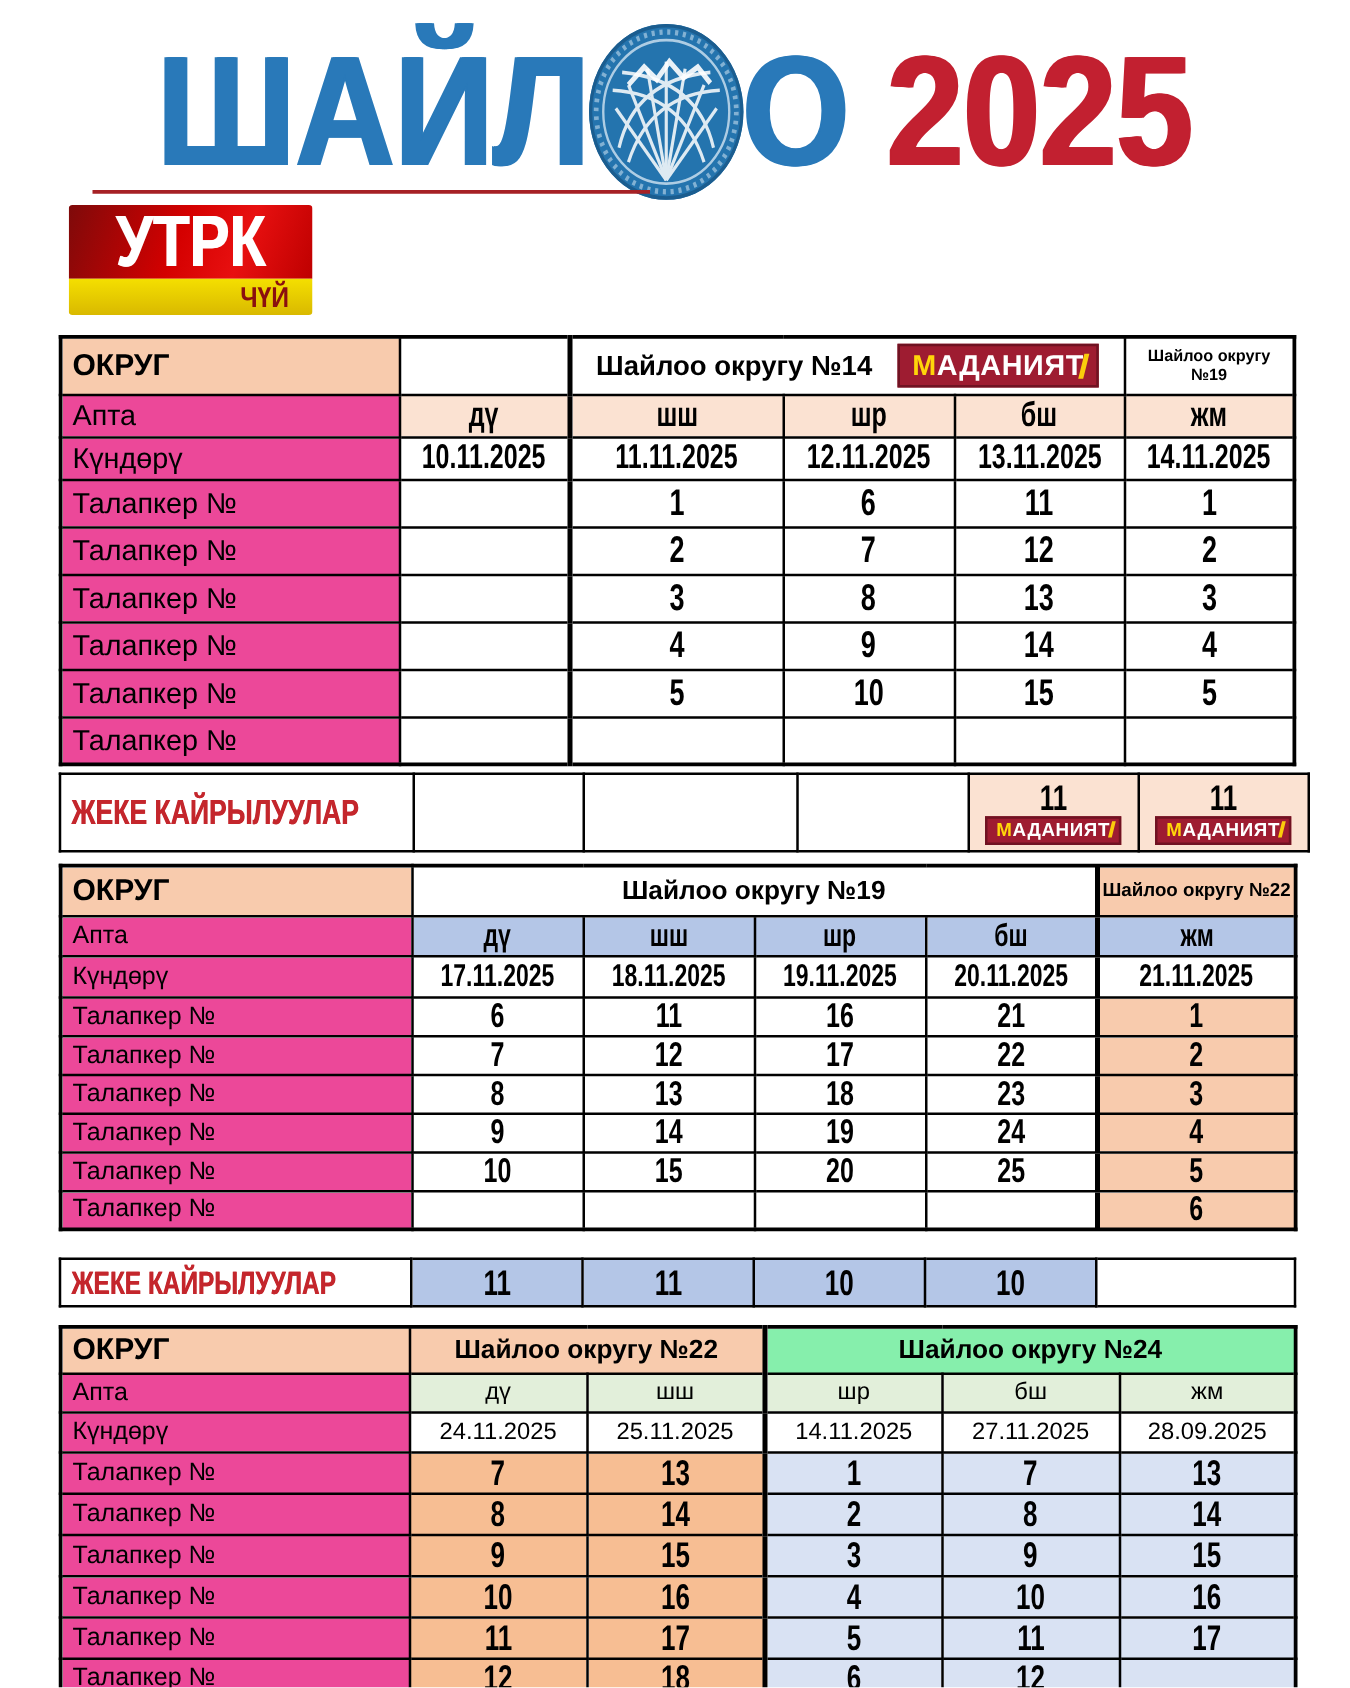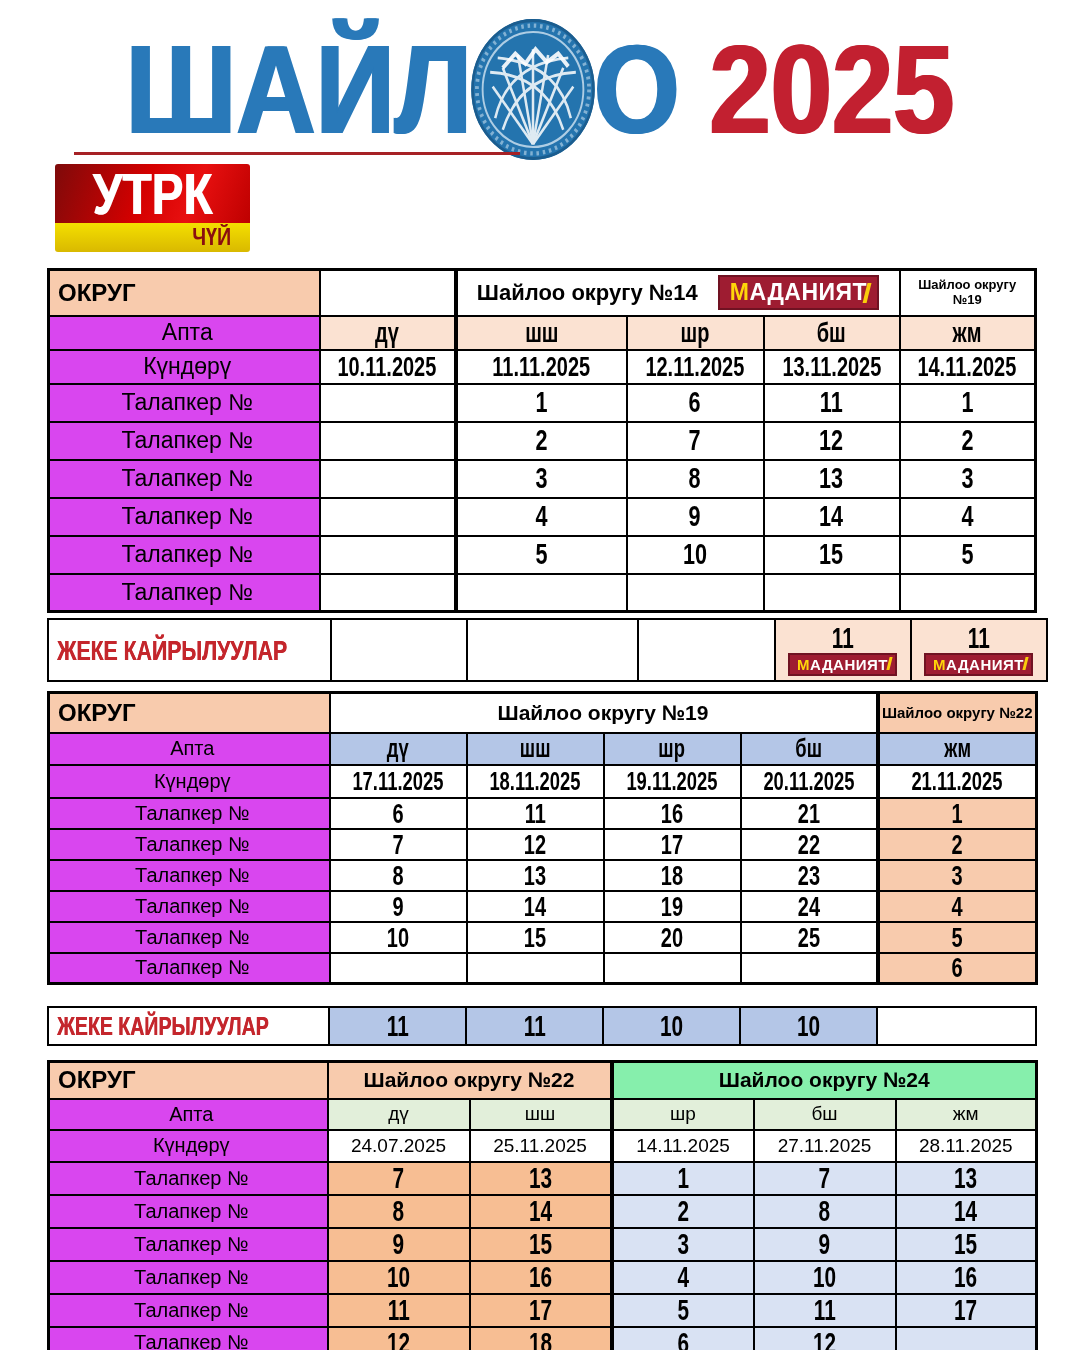--- a/index.html
+++ b/index.html
@@ -33,21 +33,21 @@
          display:inline-block;transform:scale(0.98,1.18);transform-origin:left top;
          text-shadow:0.5px 0 0 currentColor;}
 
   
   main{display:block;margin:14px 0 0 47px;}
   table.sched{border-collapse:collapse;table-layout:fixed;border:3px solid #000;}
   table.sched td{border:2px solid #000;vertical-align:middle;padding:0 2px;overflow:hidden;}
   .thick-l{border-left:4px solid #000 !important;}
 
   .okrug{background:#F8CBAD;font-weight:bold;font-size:24px;text-align:left;padding-left:8px !important;}
-  .lbl{background:#d946ef;font-size:20px;text-align:center;padding-left:8px !important;margin-top:46px;}
+  .lbl{background:#ec4899;font-size:20px;text-align:left;padding-left:8px !important;margin-top:46px;}
   .t1 .lbl{font-size:23px;}
   .dh{font-weight:bold;text-align:center;font-size:21px;background:#fff;}
   .t1 .dh.main{font-size:22px;}
   .dh.xs{font-size:13px;line-height:1.15;}
   .dh.sm{font-size:15px;}
   .hwrap{display:flex;align-items:center;justify-content:center;gap:20px;}
 
   .day,.date,.num{text-align:center;background:#fff;}
   .cdate,.cnum{display:inline-block;font-weight:bold;transform:scale(0.8,1.1);line-height:1;}
   .t1 .cdate{font-size:25px;}
@@ -400,25 +400,25 @@
           <tr style="height: 31px;">
             <td class="lbl">Апта</td>
             <td class="day" style="background: rgb(226, 239, 218);"><span class="cdate">дү</span></td>
             <td class="day" style="background: rgb(226, 239, 218);"><span class="cdate">шш</span></td>
             <td class="day thick-l" style="background: rgb(226, 239, 218);"><span class="cdate">шр</span></td>
             <td class="day" style="background: rgb(226, 239, 218);"><span class="cdate">бш</span></td>
             <td class="day" style="background: rgb(226, 239, 218);"><span class="cdate">жм</span></td>
           </tr>
           <tr style="height: 32px;">
             <td class="lbl">Күндөрү</td>
-            <td class="date"><span class="cdate">24.07.2025</span></td>
+            <td class="date"><span class="cdate">24.11.2025</span></td>
             <td class="date"><span class="cdate">25.11.2025</span></td>
             <td class="date thick-l"><span class="cdate">14.11.2025</span></td>
             <td class="date"><span class="cdate">27.11.2025</span></td>
-            <td class="date"><span class="cdate">28.11.2025</span></td>
+            <td class="date"><span class="cdate">28.09.2025</span></td>
           </tr>
           <tr style="height: 33px;">
             <td class="lbl">Талапкер №</td>
             <td class="num" style="background: rgb(247, 190, 147);"><span class="cnum">7</span></td>
             <td class="num" style="background: rgb(247, 190, 147);"><span class="cnum">13</span></td>
             <td class="num thick-l" style="background: rgb(217, 226, 243);"><span class="cnum">1</span></td>
             <td class="num" style="background: rgb(217, 226, 243);"><span class="cnum">7</span></td>
             <td class="num" style="background: rgb(217, 226, 243);"><span class="cnum">13</span></td>
           </tr>
           <tr style="height: 33px;">

